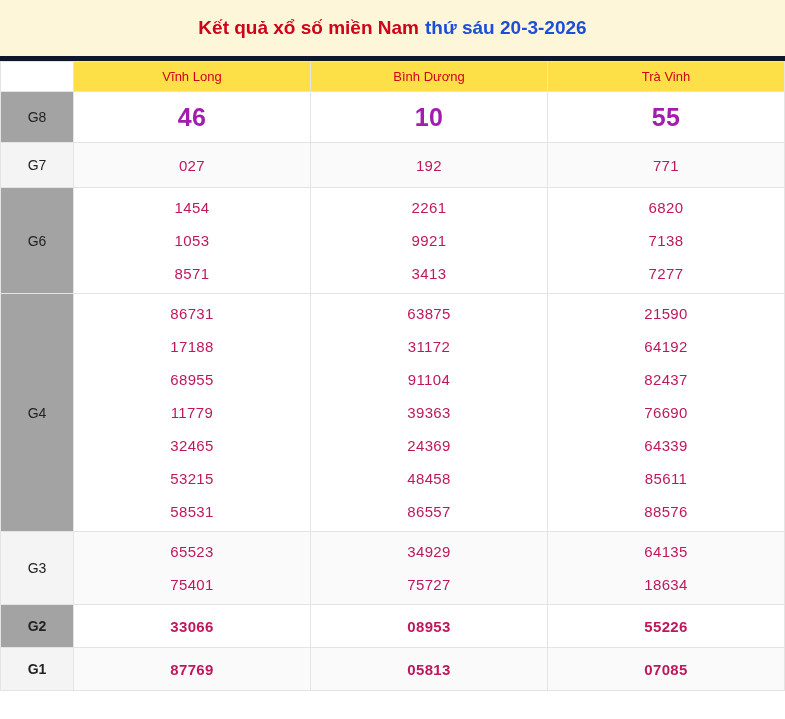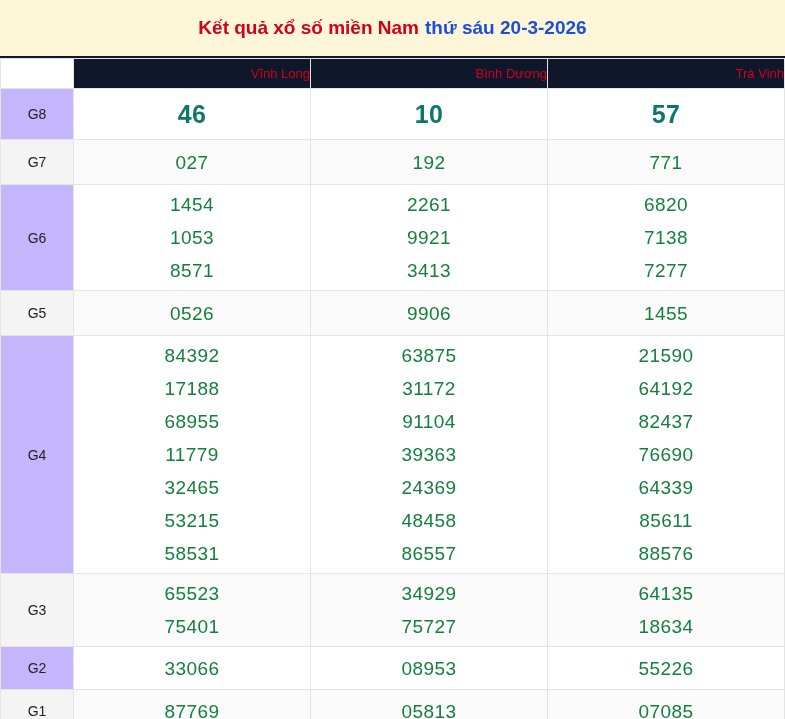--- a/index.html
+++ b/index.html
@@ -19,21 +19,21 @@
     box-sizing: border-box;
   }
   .title-bar {
     background: #fdf6d8;
     height: 56px;
     display: flex;
     align-items: center;
     justify-content: center;
     font-size: 19px;
     font-weight: bold;
-    border-bottom: 2px solid #0f172a;
+    border-bottom: 5px solid #0f172a;
   }
   .title-bar .red {
     color: #d0021b;
     margin-right: 6px;
   }
   .title-bar .black {
     color: #1d4ed8;
   }
   table.results {
     border-collapse: collapse;
@@ -43,55 +43,54 @@
   table.results th, table.results td {
     border: 1px solid #e4e4e4;
     text-align: center;
     vertical-align: middle;
   }
   table.results th.prov {
     color: #d0021b;
     font-weight: normal;
     font-size: 13px;
     padding: 7px 0 7px;
-    background: #0f172a;
-    text-align: right;
+    background: #fde047;
   }
   table.results th.corner {
     background: #ffffff;
     width: 70px;
   }
   td.label {
     width: 70px;
     font-size: 14px;
     color: #222;
-    background: #c4b5fd;
+    background: #a3a3a3;
   }
   td.nums {
     padding: 3px 0;
     background: #ffffff;
   }
   tr.alt td.label { background: #f4f4f4; }
   tr.alt td.nums { background: #fafafa; }
   .num {
-    font-size: 19px;
+    font-size: 15px;
     line-height: 33px;
     letter-spacing: 0.4px;
-    color: #15803d;
+    color: #be185d;
   }
   .num.big {
     font-size: 25px;
     font-weight: bold;
-    color: #0f766e;
+    color: #a21caf;
     line-height: 38px;
   }
   .row-g8 td { height: 44px; }
   .row-g7 td { height: 38px; margin-top: 12px; }
   .row-g5 td { height: 38px; }
-  .row-g2 td, .row-g1 td { height: 36px; }
+  .row-g2 td, .row-g1 td { height: 36px; font-weight: bold; }
 </style>
 </head>
 <body>
 
 <div class="lottery-wrap">
 
   <div class="title-bar">
     <span class="red">Kết quả xổ số miền Nam</span>
     <span class="black">thứ sáu 20-3-2026</span>
   </div>
@@ -108,21 +107,21 @@
     <tbody id="results-body">
         <tr class="row-g8">
           <td class="label">G8</td>
           <td class="nums">
             <div class="num big">46</div>
           </td>
           <td class="nums">
             <div class="num big">10</div>
           </td>
           <td class="nums">
-            <div class="num big">57</div>
+            <div class="num big">55</div>
           </td>
         </tr>
         <tr class="row-g7 alt">
           <td class="label">G7</td>
           <td class="nums">
             <div class="num">027</div>
           </td>
           <td class="nums">
             <div class="num">192</div>
           </td>
@@ -141,36 +140,24 @@
             <div class="num">2261</div>
             <div class="num">9921</div>
             <div class="num">3413</div>
           </td>
           <td class="nums">
             <div class="num">6820</div>
             <div class="num">7138</div>
             <div class="num">7277</div>
           </td>
         </tr>
-        <tr class="row-g5 alt">
-          <td class="label">G5</td>
-          <td class="nums">
-            <div class="num">0526</div>
-          </td>
-          <td class="nums">
-            <div class="num">9906</div>
-          </td>
-          <td class="nums">
-            <div class="num">1455</div>
-          </td>
-        </tr>
         <tr class="row-g4">
           <td class="label">G4</td>
           <td class="nums">
-            <div class="num">84392</div>
+            <div class="num">86731</div>
             <div class="num">17188</div>
             <div class="num">68955</div>
             <div class="num">11779</div>
             <div class="num">32465</div>
             <div class="num">53215</div>
             <div class="num">58531</div>
           </td>
           <td class="nums">
             <div class="num">63875</div>
             <div class="num">31172</div>

